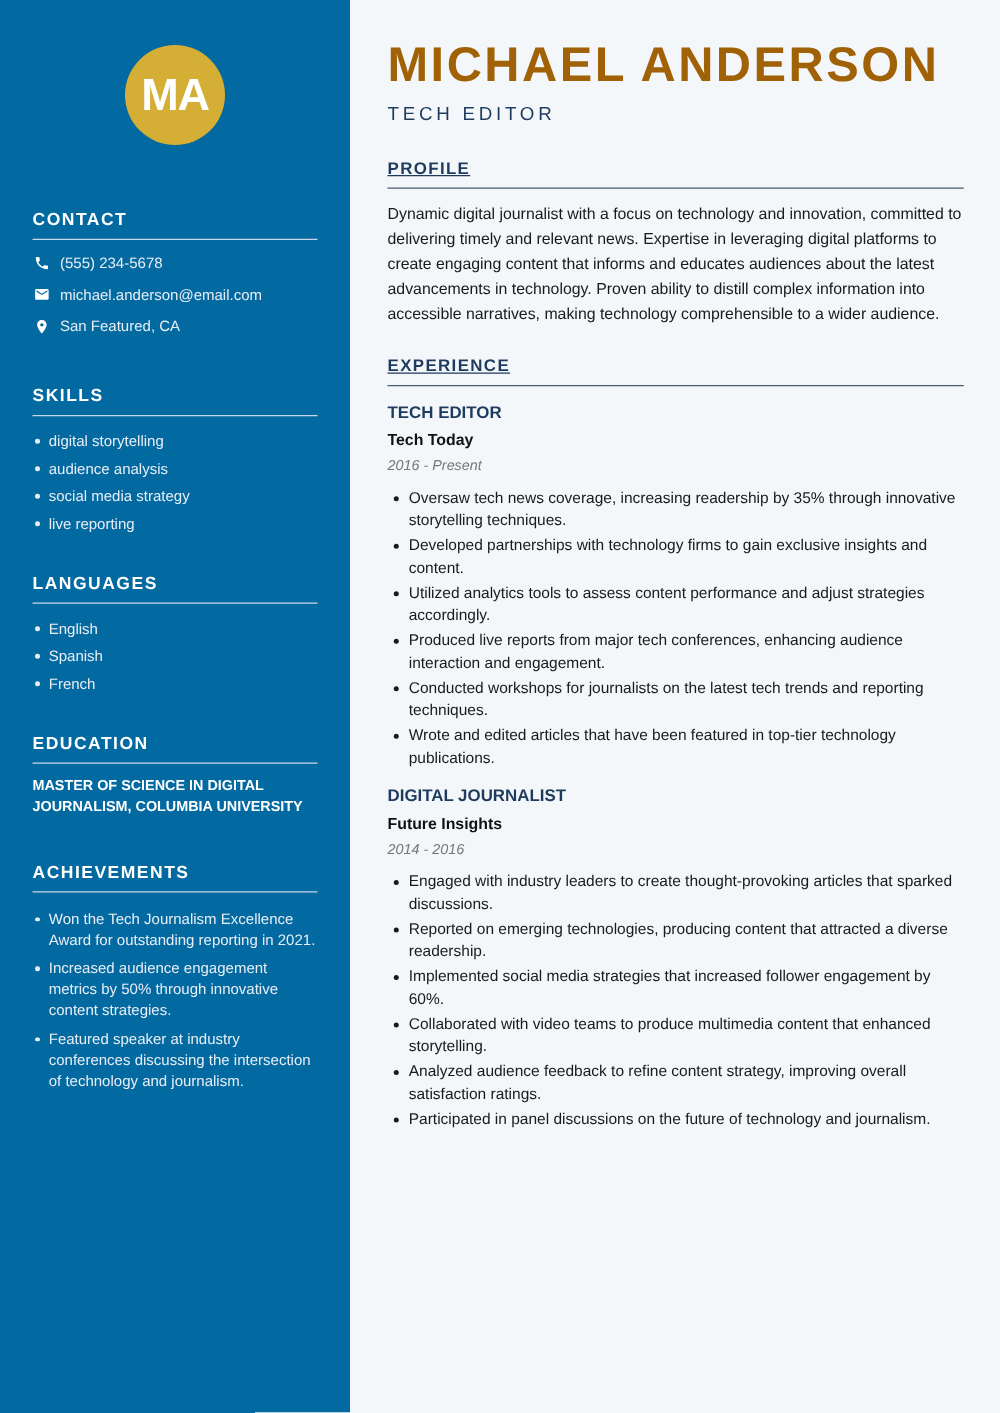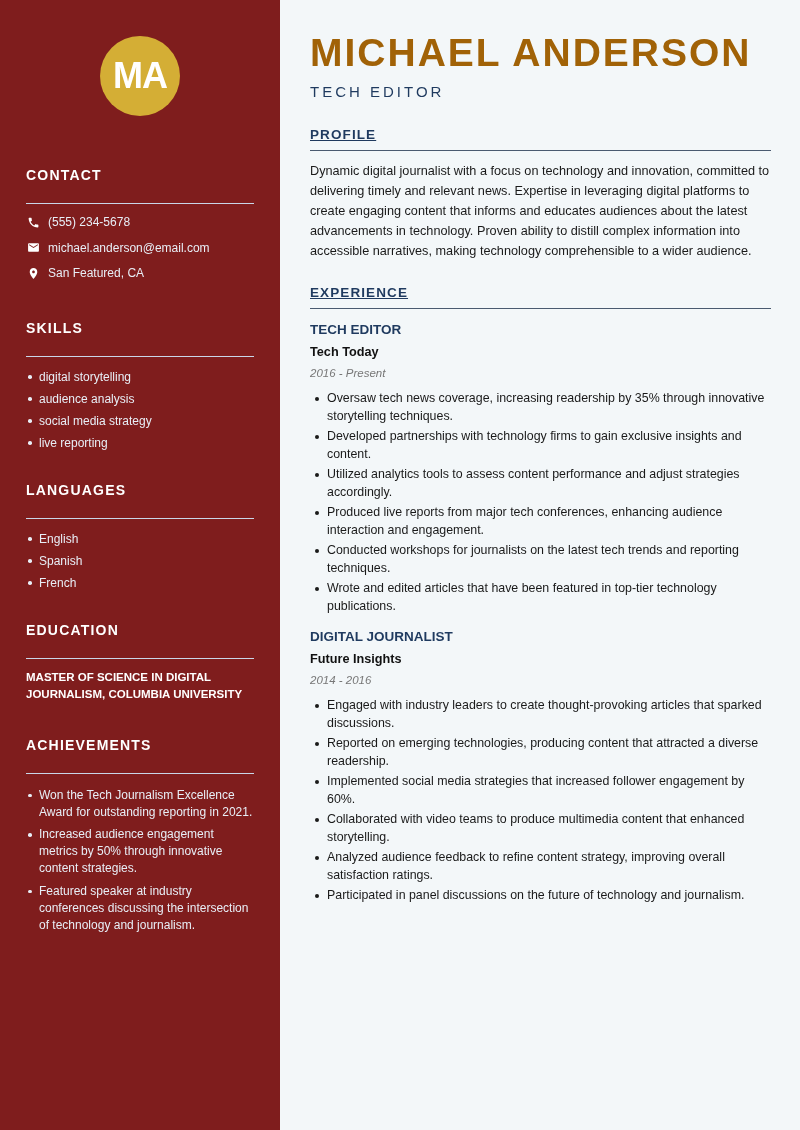--- a/index.html
+++ b/index.html
@@ -9,21 +9,21 @@
       background: #f3f7f9;
       position: relative;
       overflow: hidden;
     }
     .page { display: flex; width: 800px; height: 1130px; }
 
     
     .sidebar {
       width: 280px;
       height: 1130px;
-      background: #7f1d1d;
+      background: #0369a1;
       color: #ffffff;
       padding: 36px 26px 0 26px;
       flex-shrink: 0;
     }
     .avatar {
       width: 80px; height: 80px;
       border-radius: 50%;
       background: #d4ae35;
       margin: 0 auto;
       display: flex; align-items: center; justify-content: center;
@@ -31,21 +31,21 @@
       font-weight: bold;
       font-size: 36px;
       letter-spacing: -1px;
     }
     .side-section { margin-top: 0; }
     .side-heading {
       font-size: 14px;
       font-weight: bold;
       letter-spacing: 1.2px;
       color: #ffffff;
-      padding-bottom: 20px;
+      padding-bottom: 8px;
       border-bottom: 1.5px solid #c9d6e8;
     }
     .contact { margin-top: 51px; }
     .contact-list { list-style: none; margin-top: 11px; }
     .contact-item {
       display: flex; align-items: flex-start;
       font-size: 12px;
       color: #e8eef6;
       height: 25.5px;
     }

